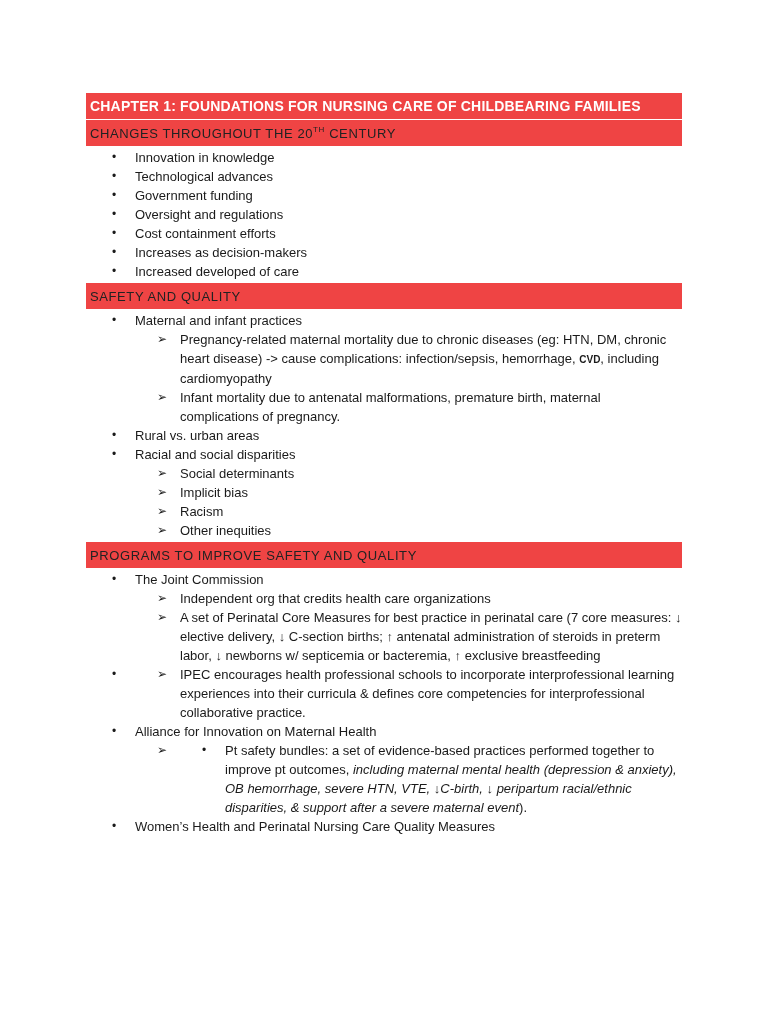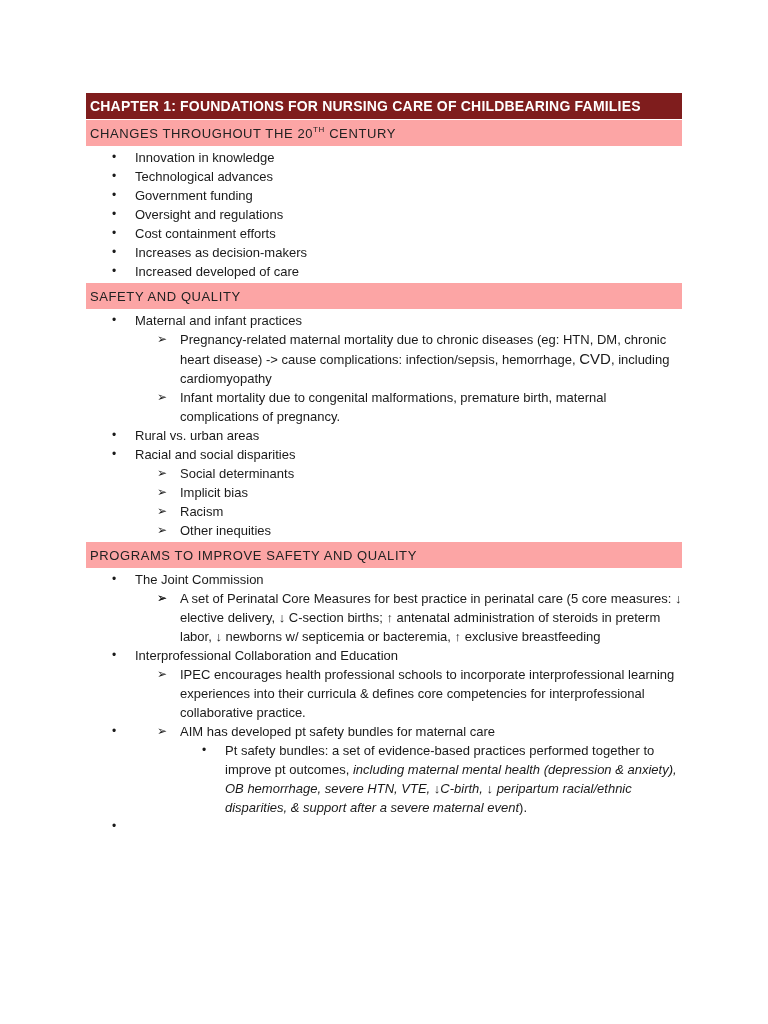--- a/index.html
+++ b/index.html
@@ -1,33 +1,33 @@
 <!DOCTYPE html>
 <html><head>
 <meta charset="utf-8">
 <style>
   html, body { margin:0; padding:0; background:#ffffff; }
   body { width:768px; height:1024px; position:relative; overflow:hidden;
          font-family:"Liberation Sans", sans-serif; color:#1a1a1a; font-size:13px; }
   .page { position:absolute; left:86px; top:93px; width:596px; }
-  .title { background:#7f1d1d; color:#ffffff; font-weight:bold; font-size:14px;
+  .title { background:#ef4444; color:#ffffff; font-weight:bold; font-size:14px;
            height:26px; line-height:27px; padding-left:4px; letter-spacing:0.2px; white-space:nowrap; }
-  .sub { background:#fca5a5; color:#222; font-size:13px; height:26px; line-height:27px;
+  .sub { background:#ef4444; color:#222; font-size:13px; height:26px; line-height:27px;
          padding-left:4px; letter-spacing:0.6px; text-transform:uppercase; margin-top:1px; }
   .sub sup { font-size:8px; vertical-align:6px; line-height:0; }
   ul { list-style:none; margin:0; padding:0; }
   li { position:relative; line-height:19px; }
   .l1 { padding-left:49px; }
   .l1 > .bul { position:absolute; left:26px; top:0; font-size:12px; }
   .l2 { padding-left:94px; }
   .l2 > .bul { position:absolute; left:71px; top:0; font-size:12px; }
   .l3 { padding-left:139px; }
   .l3 > .bul { position:absolute; left:116px; top:0; font-size:12px; }
   .list { padding-top:2px; padding-bottom:1px; }
-  b.cvd { font-weight:normal; font-size:15px; }
+  b.cvd { font-weight:bold; font-size:10px; }
 </style>
 </head>
 <body>
 
 <div class="page">
   <div class="title">CHAPTER 1: FOUNDATIONS FOR NURSING CARE OF CHILDBEARING FAMILIES</div>
 
   <div class="sub"><span>CHANGES THROUGHOUT THE 20</span><sup>TH</sup><span> CENTURY</span></div>
   <ul class="list">
     <li class="l1"><span class="bul">•</span><span>Innovation in knowledge</span></li>
@@ -36,34 +36,34 @@
     <li class="l1"><span class="bul">•</span><span>Oversight and regulations</span></li>
     <li class="l1"><span class="bul">•</span><span>Cost containment efforts</span></li>
     <li class="l1"><span class="bul">•</span><span>Increases as decision-makers</span></li>
     <li class="l1"><span class="bul">•</span><span>Increased developed of care</span></li>
   </ul>
 
   <div class="sub">SAFETY AND QUALITY</div>
   <ul class="list">
     <li class="l1"><span class="bul">•</span><span>Maternal and infant practices</span></li>
     <li class="l2"><span class="bul">➢</span><span>Pregnancy-related maternal mortality due to chronic diseases (eg: HTN, DM, chronic heart disease) -&gt; cause complications: infection/sepsis, hemorrhage, </span><b class="cvd">CVD</b><span>, including cardiomyopathy</span></li>
-    <li class="l2"><span class="bul">➢</span><span>Infant mortality due to congenital malformations, premature birth, maternal complications of pregnancy.</span></li>
+    <li class="l2"><span class="bul">➢</span><span>Infant mortality due to antenatal malformations, premature birth, maternal complications of pregnancy.</span></li>
     <li class="l1"><span class="bul">•</span><span>Rural vs. urban areas</span></li>
     <li class="l1"><span class="bul">•</span><span>Racial and social disparities</span></li>
     <li class="l2"><span class="bul">➢</span><span>Social determinants</span></li>
     <li class="l2"><span class="bul">➢</span><span>Implicit bias</span></li>
     <li class="l2"><span class="bul">➢</span><span>Racism</span></li>
     <li class="l2"><span class="bul">➢</span><span>Other inequities</span></li>
   </ul>
 
   <div class="sub">PROGRAMS TO IMPROVE SAFETY AND QUALITY</div>
   <ul class="list">
     <li class="l1"><span class="bul">•</span><span>The Joint Commission</span></li>
+    <li class="l2"><span class="bul">➢</span><span>Independent org that credits health care organizations</span></li>
+    <li class="l2"><span class="bul">➢</span><span>A set of Perinatal Core Measures for best practice in perinatal care (7 core measures: ↓ elective delivery, ↓ C-section births; ↑ antenatal administration of steroids in preterm labor, ↓ newborns w/ septicemia or bacteremia, ↑ exclusive breastfeeding</span></li>
+    <li class="l1"><span class="bul">•</span></li>
+    <li class="l2"><span class="bul">➢</span><span>IPEC encourages health professional schools to incorporate interprofessional learning experiences into their curricula &amp; defines core competencies for interprofessional collaborative practice.</span></li>
+    <li class="l1"><span class="bul">•</span><span>Alliance for Innovation on Maternal Health</span></li>
     <li class="l2"><span class="bul">➢</span></li>
-    <li class="l2"><span class="bul">➢</span><span>A set of Perinatal Core Measures for best practice in perinatal care (5 core measures: ↓ elective delivery, ↓ C-section births; ↑ antenatal administration of steroids in preterm labor, ↓ newborns w/ septicemia or bacteremia, ↑ exclusive breastfeeding</span></li>
-    <li class="l1"><span class="bul">•</span><span>Interprofessional Collaboration and Education</span></li>
-    <li class="l2"><span class="bul">➢</span><span>IPEC encourages health professional schools to incorporate interprofessional learning experiences into their curricula &amp; defines core competencies for interprofessional collaborative practice.</span></li>
-    <li class="l1"><span class="bul">•</span></li>
-    <li class="l2"><span class="bul">➢</span><span>AIM has developed pt safety bundles for maternal care</span></li>
     <li class="l3"><span class="bul">•</span><span>Pt safety bundles: a set of evidence-based practices performed together to improve pt outcomes, </span><i>including maternal mental health (depression &amp; anxiety), OB hemorrhage, severe HTN, VTE, ↓C-birth, ↓ peripartum racial/ethnic disparities, &amp; support after a severe maternal event</i><span>).</span></li>
-    <li class="l1"><span class="bul">•</span></li>
+    <li class="l1"><span class="bul">•</span><span>Women’s Health and Perinatal Nursing Care Quality Measures</span></li>
   </ul>
 </div>
 
 </body></html>

